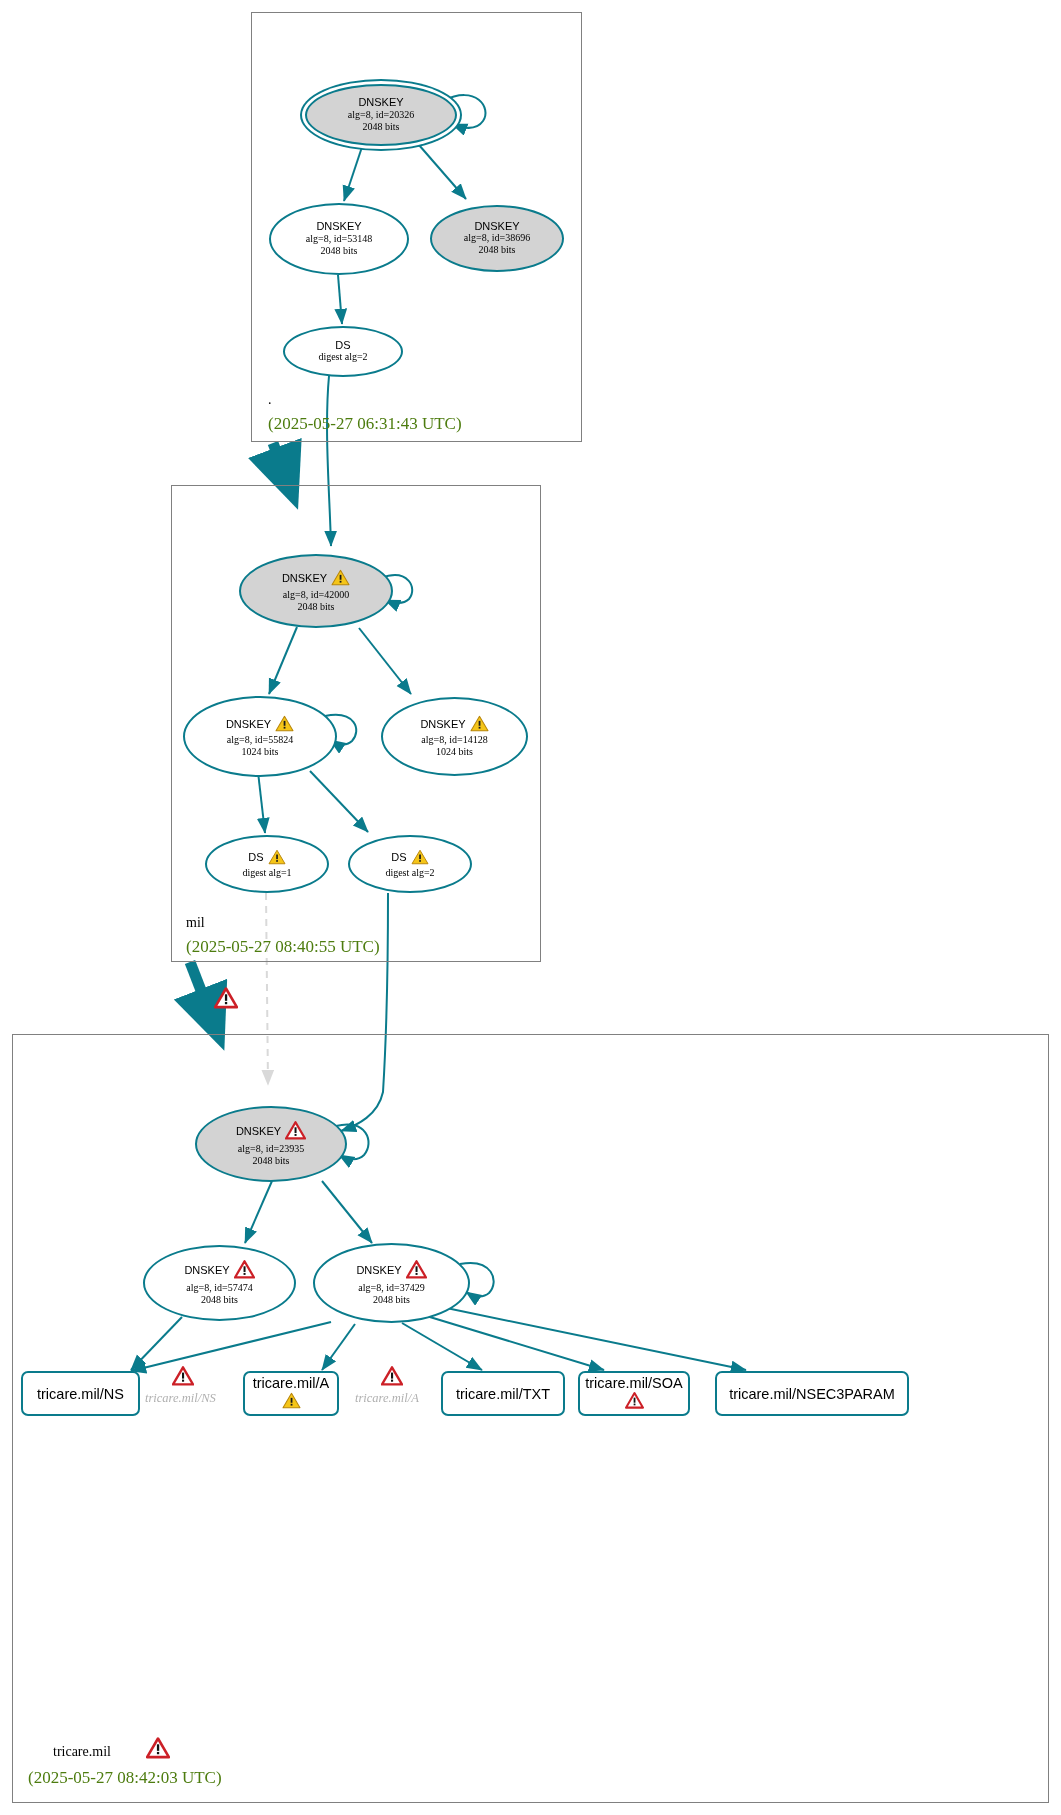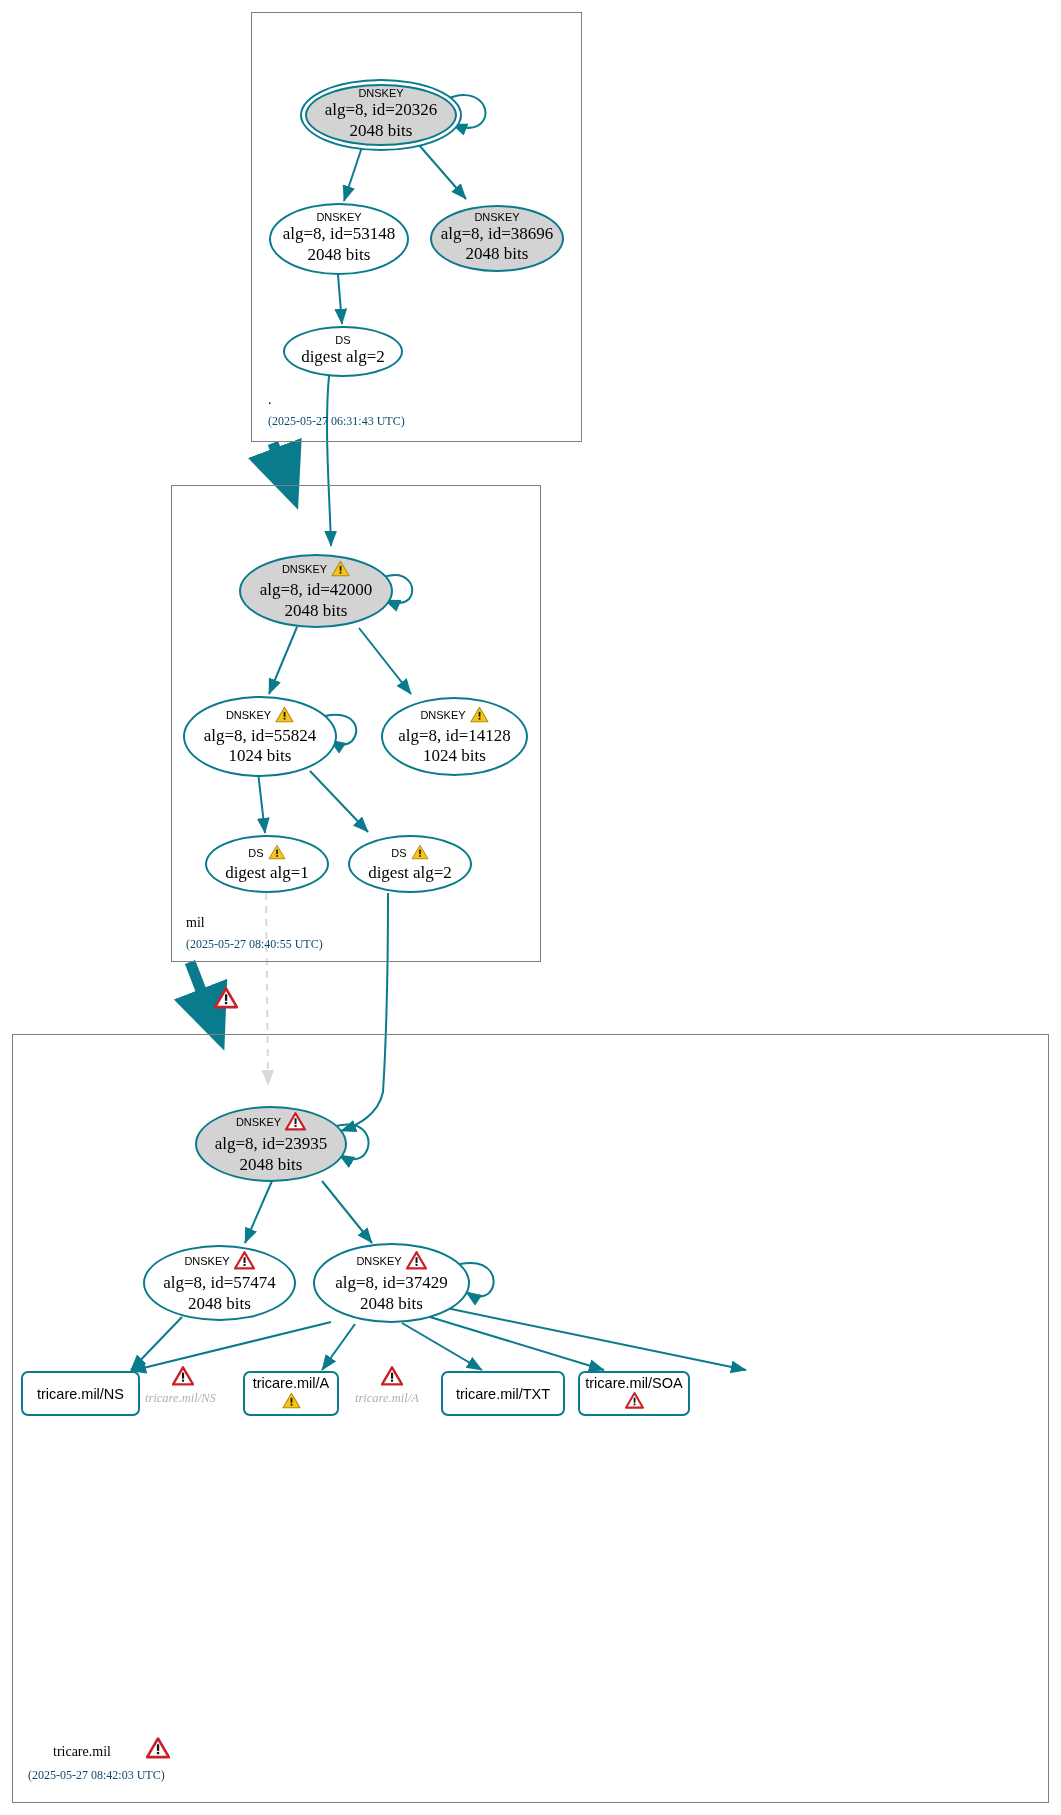--- a/index.html
+++ b/index.html
@@ -8,24 +8,24 @@
   svg.layer{position:absolute;left:0;top:0;width:1061px;height:1815px;overflow:visible;}
   .zonebox{position:absolute;border:1px solid #808080;background:transparent;box-sizing:border-box;}
   .node{position:absolute;box-sizing:border-box;display:flex;flex-direction:column;
         align-items:center;justify-content:center;text-align:center;}
   .ellipse{border:2px solid #0a7b8c;border-radius:50%;background:#ffffff;}
   .ellipse.filled{background:#d3d3d3;}
   .ellipse.dbl{box-shadow:0 0 0 3px #ffffff,0 0 0 5px #0a7b8c;}
   .rrbox{border:2px solid #0a7b8c;border-radius:7px;background:#ffffff;}
   .t1{font-family:"Liberation Sans",sans-serif;font-size:11px;color:#000;line-height:1.05;
       display:flex;align-items:center;gap:4px;white-space:nowrap;}
-  .t2{font-family:"Liberation Serif",serif;font-size:17px;color:#000;line-height:1.22;white-space:nowrap;}
+  .t2{font-family:"Liberation Serif",serif;font-size:10px;color:#000;line-height:1.22;white-space:nowrap;}
   .rrlabel{font-family:"Liberation Sans",sans-serif;font-size:14.5px;color:#000;white-space:nowrap;}
   .zlabel{position:absolute;font-family:"Liberation Serif",serif;font-size:14px;color:#000;white-space:nowrap;}
-  .ztime{position:absolute;font-family:"Liberation Serif",serif;font-size:12px;color:#0c4a6e;white-space:nowrap;}
+  .ztime{position:absolute;font-family:"Liberation Serif",serif;font-size:17px;color:#4d7c0f;white-space:nowrap;}
   .ghost{position:absolute;font-family:"Liberation Serif",serif;font-style:italic;font-size:12.5px;
          color:#b0b0b0;white-space:nowrap;}
   .ico{display:inline-block;vertical-align:middle;}
   .freeico{position:absolute;}
 </style>
 </head>
 <body>
 
 <div id="canvas">
 
@@ -271,20 +271,23 @@
     <div class="rrlabel">tricare.mil/SOA</div>
     <span class="ico" style="margin-top:1px;">
       <svg width="19" height="17" viewBox="0 0 22 20">
           <path d="M11 1.3 L21 18.4 L1 18.4 Z" fill="#ffffff" stroke="#cc2027" stroke-width="2.4" stroke-linejoin="round"></path>
         <rect x="10" y="6.6" width="2.1" height="6" fill="#111"></rect>
         <rect x="10" y="13.6" width="2.1" height="2.1" fill="#111"></rect>
         </svg>
     </span>
   </div>
 
+  <div class="node rrbox" style="left:715px;top:1371px;width:194px;height:45px;">
+    <div class="rrlabel">tricare.mil/NSEC3PARAM</div>
+  </div>
 
   <span class="freeico" style="left:172px;top:1366px;">
     <svg width="22" height="20" viewBox="0 0 22 20">
         <path d="M11 1.3 L21 18.4 L1 18.4 Z" fill="#ffffff" stroke="#cc2027" stroke-width="2.4" stroke-linejoin="round"></path>
       <rect x="10" y="6.6" width="2.1" height="6" fill="#111"></rect>
       <rect x="10" y="13.6" width="2.1" height="2.1" fill="#111"></rect>
       </svg>
   </span>
   <div class="ghost" style="left:145px;top:1391px;">tricare.mil/NS</div>
 

